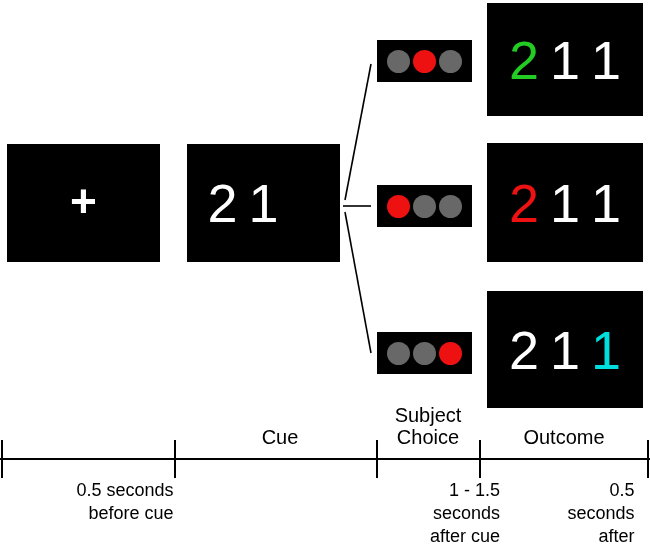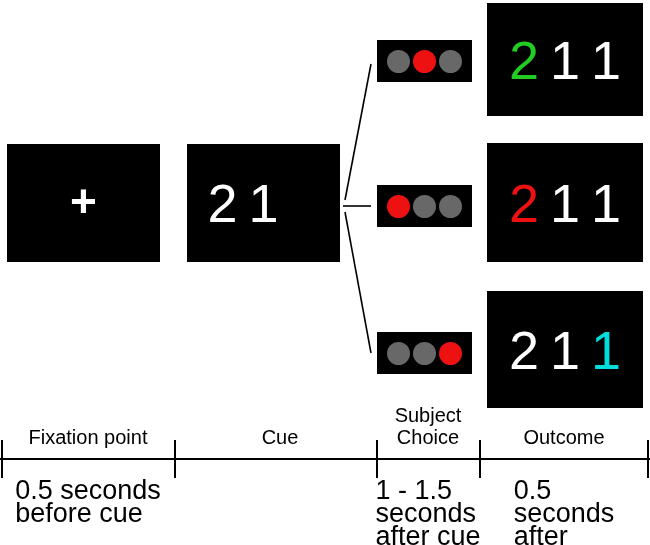--- a/index.html
+++ b/index.html
@@ -88,25 +88,26 @@
   }
   .phase-fixation { left: 88px; }
   .phase-cue      { left: 280px; }
   .phase-choice   { left: 428px; }
   .phase-outcome  { left: 564px; }
 
   .duration-label {
     position: absolute;
     top: 479px;
     transform: translateX(-50%);
-    font-size: 27px;
+    font-size: 18px;
     line-height: 23px;
-    text-align: left;
+    text-align: right;
     white-space: pre-line;
     color: #000;
+    margin-left: 37px;
   }
   .duration-fixation { left: 88px; }
   .duration-choice   { left: 428px; }
   .duration-outcome  { left: 564px; }
 </style>
 </head>
 <body>
 
 <div id="figure">
 
@@ -159,21 +160,20 @@
     <line x1="345" y1="212" x2="371" y2="353" stroke="#000" stroke-width="1.6"></line>
 
     <line x1="0" y1="459" x2="650" y2="459" stroke="#000" stroke-width="2"></line>
     <line x1="2" y1="440" x2="2" y2="478" stroke="#000" stroke-width="2"></line>
     <line x1="175" y1="440" x2="175" y2="478" stroke="#000" stroke-width="2"></line>
     <line x1="377" y1="440" x2="377" y2="478" stroke="#000" stroke-width="2"></line>
     <line x1="480" y1="440" x2="480" y2="478" stroke="#000" stroke-width="2"></line>
     <line x1="648" y1="440" x2="648" y2="478" stroke="#000" stroke-width="2"></line>
   </svg>
 
-  <div class="phase-label phase-fixation">Fixation point</div>
   <div class="phase-label phase-cue">Cue</div>
   <div class="phase-label phase-outcome">Outcome</div>
   <div class="phase-label phase-choice">Subject
 Choice</div>
 
   <div class="duration-label duration-fixation">0.5 seconds
 before cue</div>
   <div class="duration-label duration-choice">1 - 1.5
 seconds
 after cue</div>

